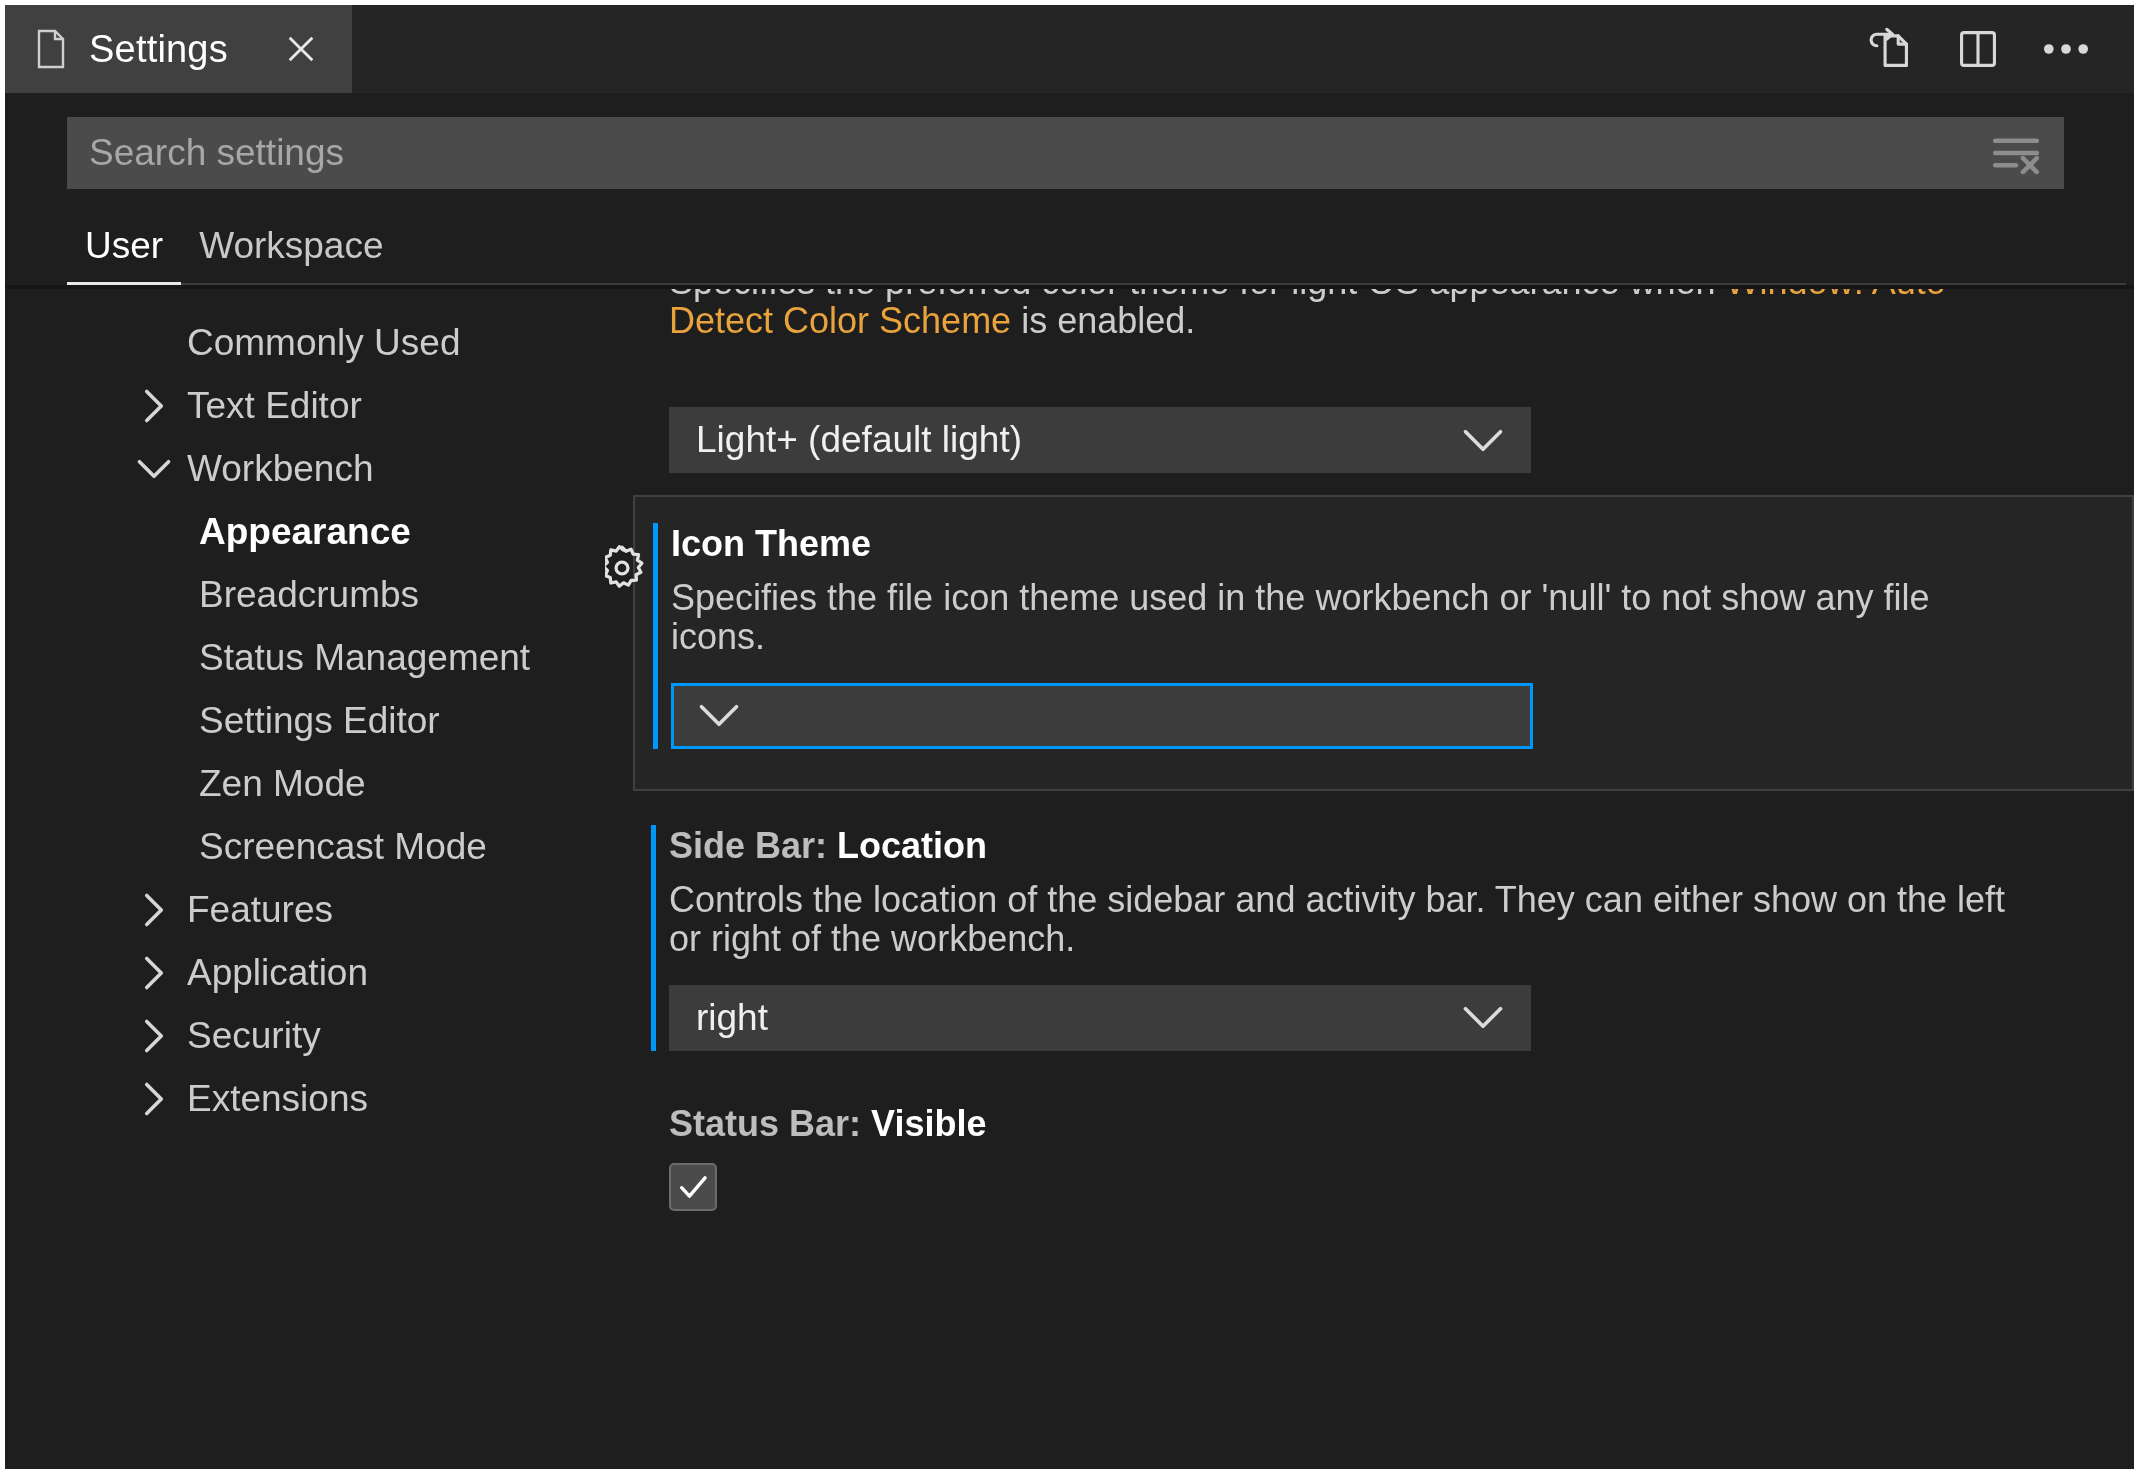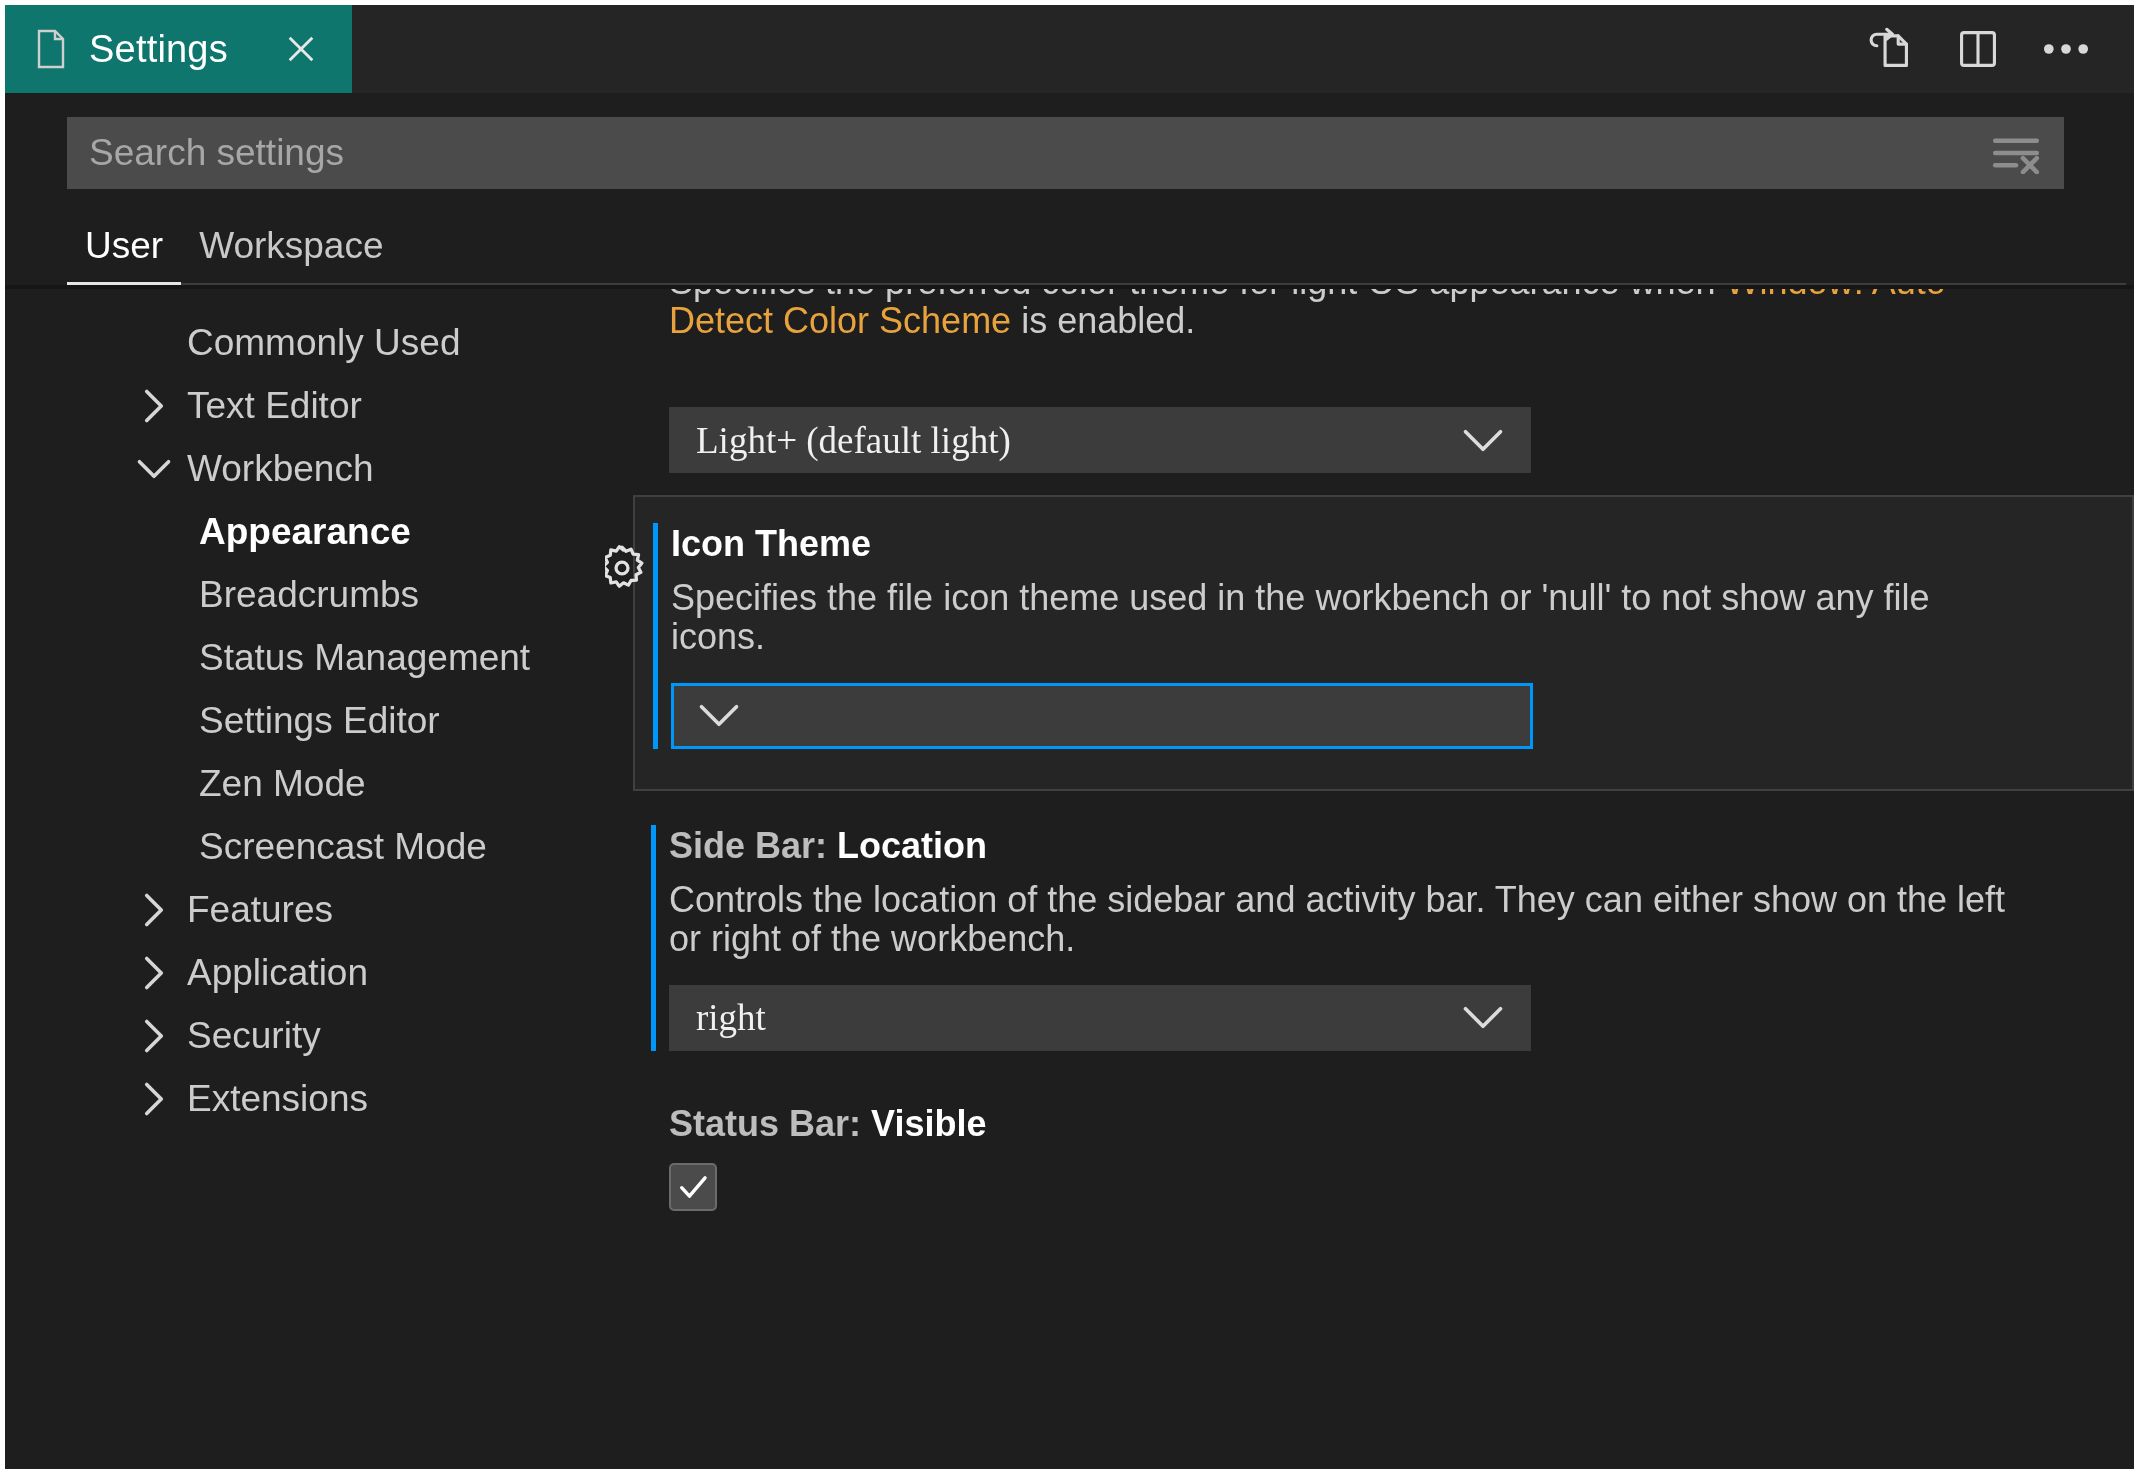--- a/index.html
+++ b/index.html
@@ -31,21 +31,21 @@
     display: flex;
     align-items: stretch;
     flex: 0 0 auto;
     position: relative;
   }
   .tab {
     display: flex;
     align-items: center;
     gap: 22px;
     padding: 0 28px 0 30px;
-    background: #0f766e;
+    background: #404040;
     min-width: 340px;
     position: relative;
     cursor: pointer;
   }
   .tab .file-icon { width: 32px; height: 40px; flex: 0 0 auto; display:block; }
   .tab-label {
     font-size: 38px;
     color: #ffffff;
     letter-spacing: 0.2px;
     white-space: nowrap;
@@ -243,21 +243,20 @@
     justify-content: space-between;
     padding: 0 24px 0 24px;
     cursor: pointer;
     border: 3px solid transparent;
   }
   .dropdown.focused { border-color: #0097fb; }
   .dd-value {
     font-size: 37px;
     color: #f0f0f0;
     white-space: nowrap;
-    font-family: Liberation Serif, serif;
   }
   .dd-chevron svg { display:block; }
 
   
   .checkrow {
     display: flex;
     align-items: center;
     gap: 28px;
     margin-top: 14px;
   }

